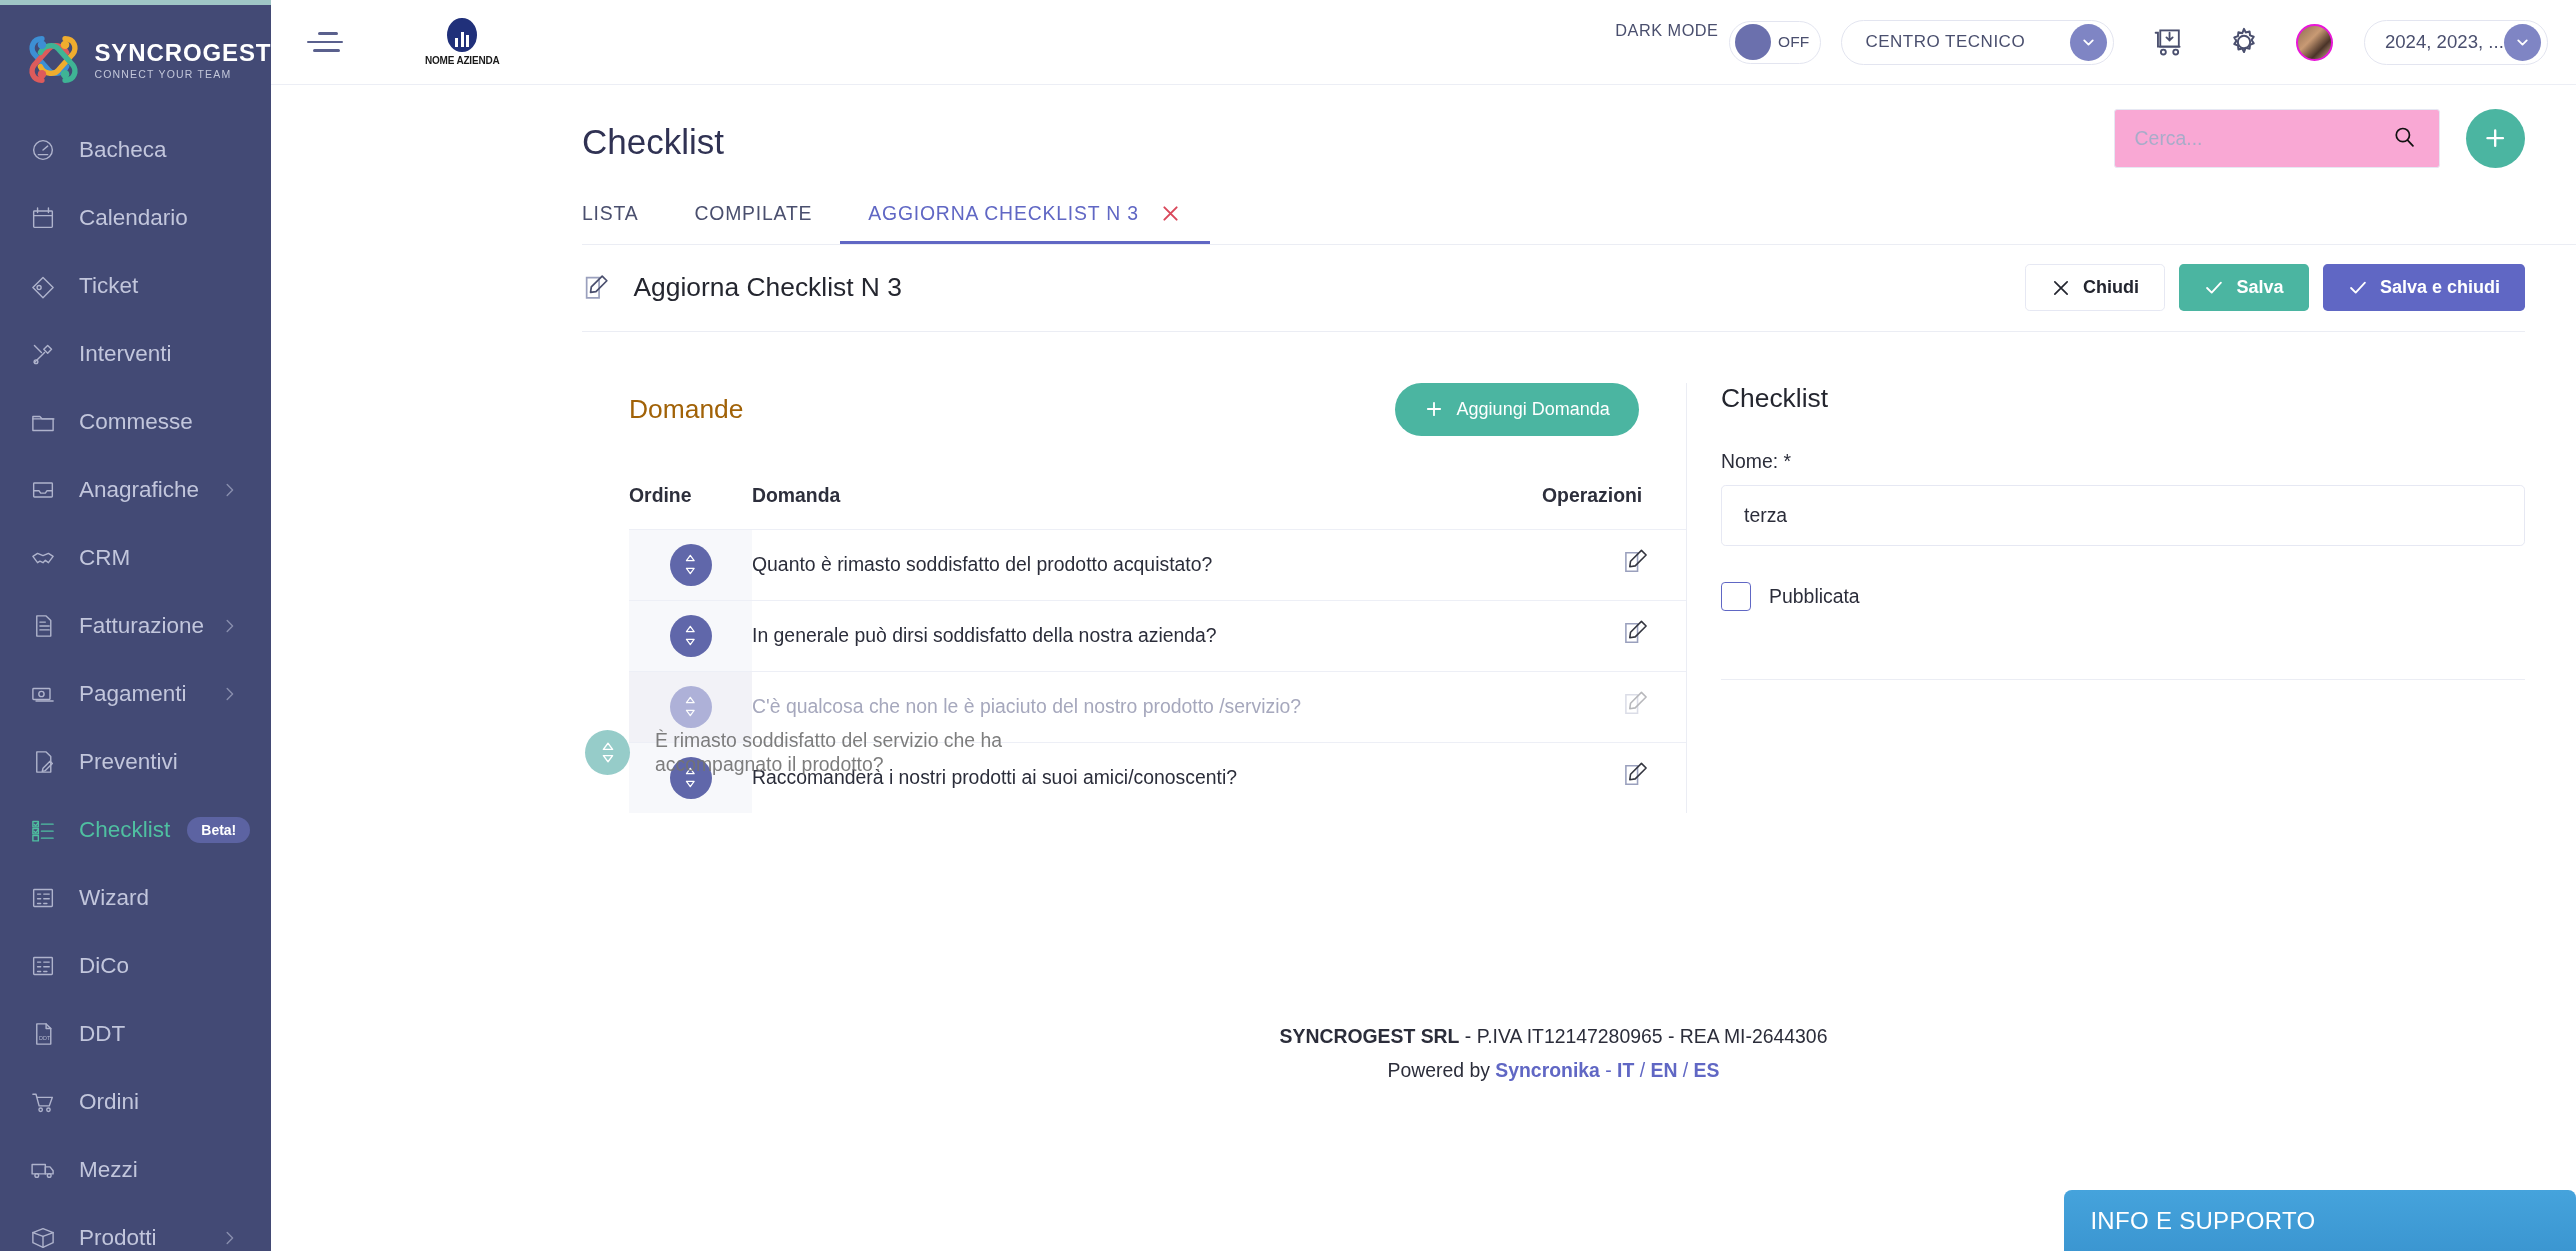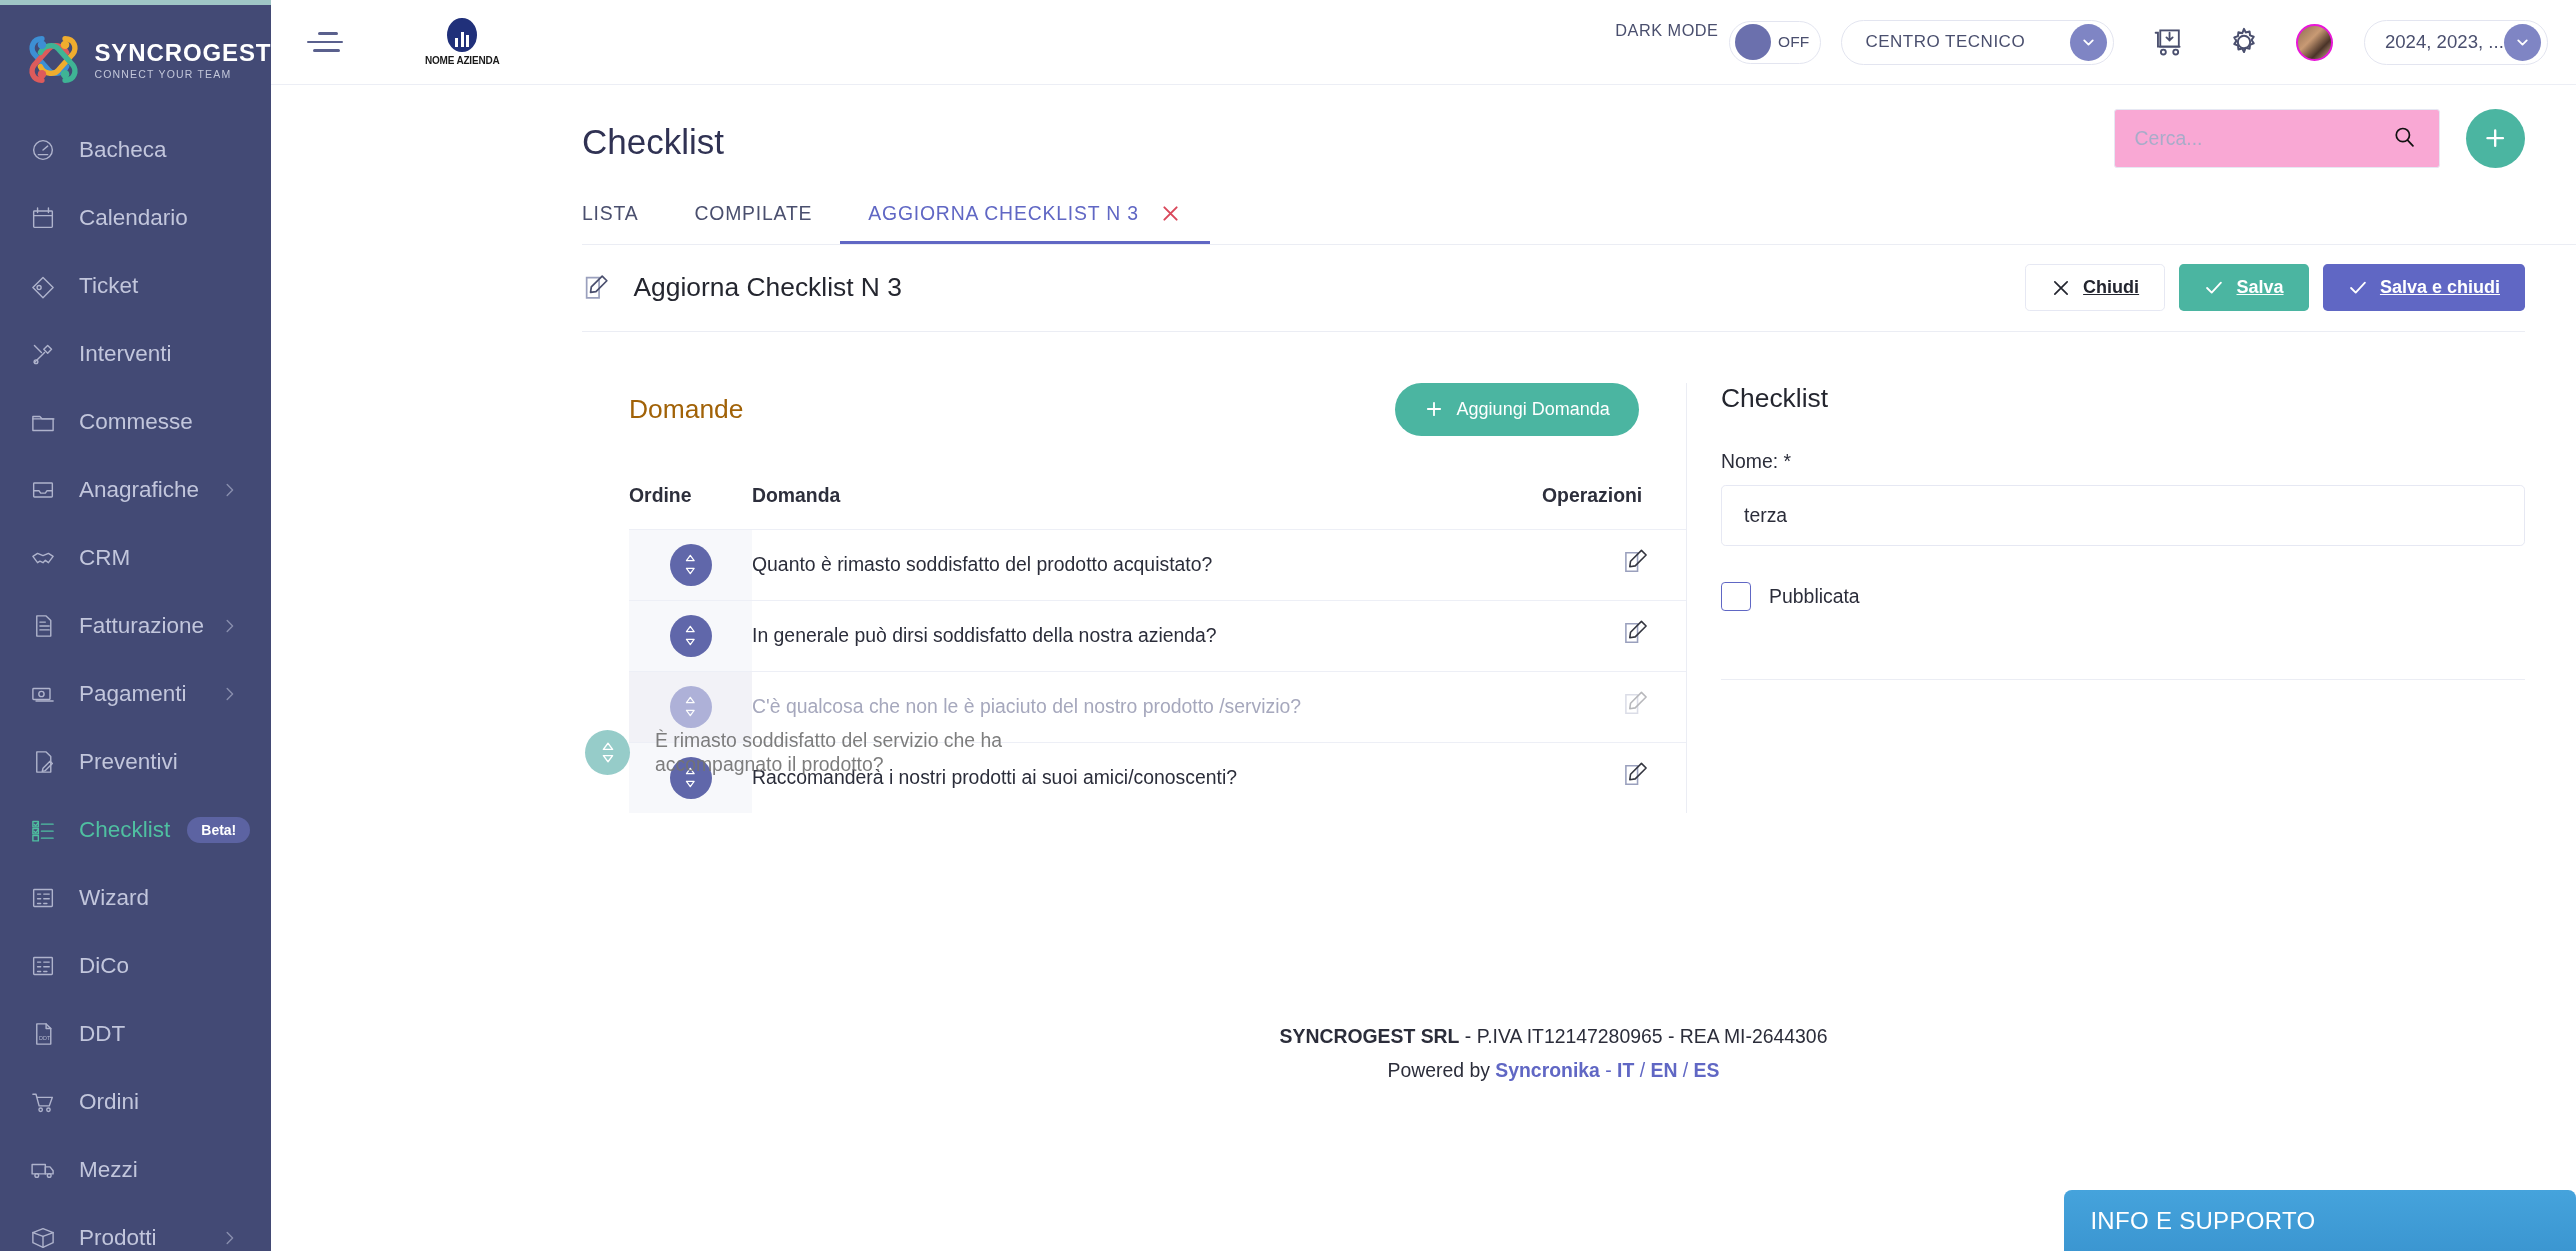--- a/index.html
+++ b/index.html
@@ -241,21 +241,21 @@
     border-bottom: 0.8px solid #ebedf4;
   }
   .action-icon { margin-right: 22px; display: flex; }
   .action-icon svg { width: 29.5px; height: 29.5px; display: block; }
   .action-title { font-size: 26.4px; color: #24262f; font-weight: 500; }
   .action-btns { margin-left: auto; display: flex; align-items: center; gap: 14px; }
   .btn {
     height: 47px; border-radius: 4.7px;
     display: flex; align-items: center; justify-content: center;
     padding: 0 25px; font-size: 18px; font-weight: bold;
-    cursor: pointer; white-space: nowrap; text-decoration: underline;
+    cursor: pointer; white-space: nowrap;
   }
   .btn svg { width: 20px; height: 20px; margin-right: 12.4px; display: block; }
   .btn-ghost { background: #fff; border: 0.8px solid #e6e8f3; color: #23252f; }
   .btn-green { background: #4bb5a1; color: #fff; }
   .btn-purple { background: #6067c4; color: #fff; }
 
   
   .content {
     margin: 0 51px 0 311px;
     display: flex;

